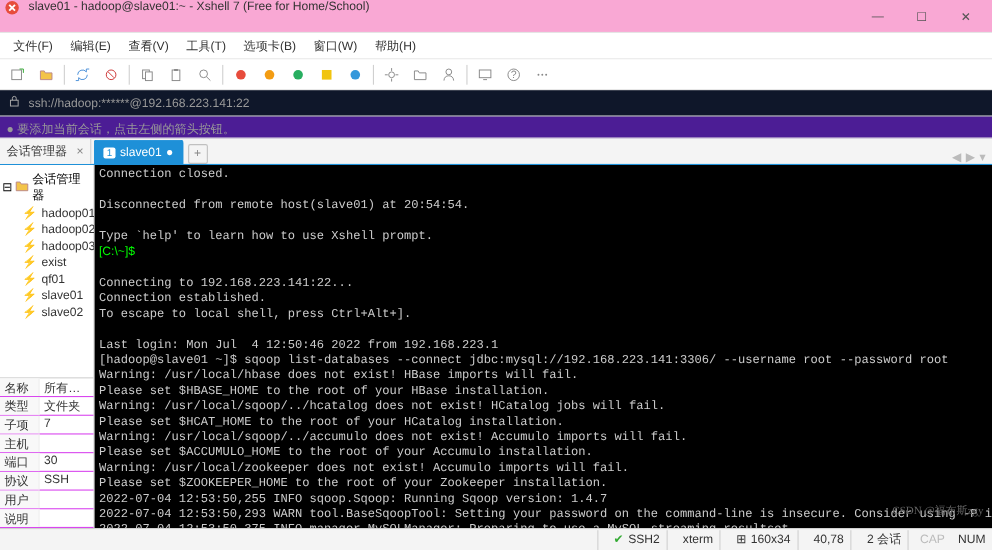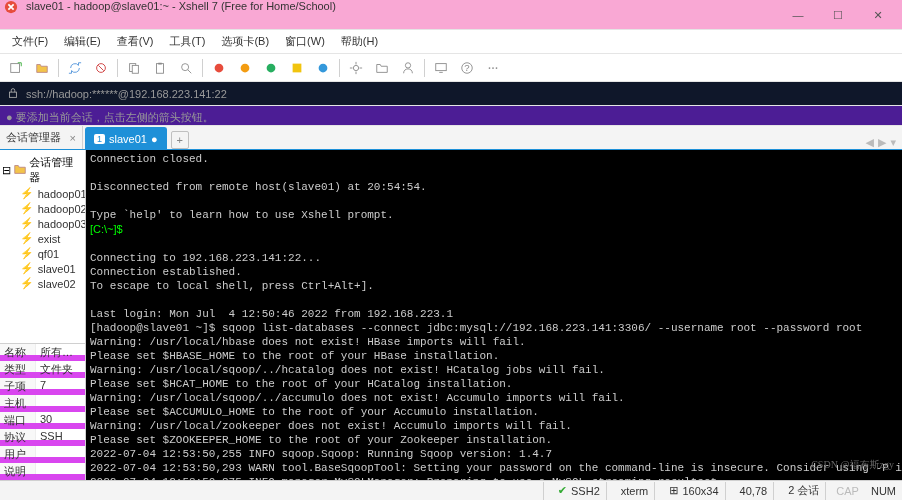--- a/index.html
+++ b/index.html
@@ -25,21 +25,21 @@
 .tab .tx{color:#fff}
 .tabadd{width:18px;height:18px;margin:2px 0 0 4px;border:1px solid #c0c0c0;background:#f4f4f4;display:flex;align-items:center;justify-content:center;color:#888;border-radius:2px}
 .navarrows{margin-left:auto;display:flex;align-items:center;gap:4px;padding:0 6px;color:#bbb}
 .main{flex:1;display:flex;min-height:0}
 .sidebar{width:86px;background:#fff;border-right:1px solid #d0d0d0;display:flex;flex-direction:column}
 .tree{flex:1;padding:4px 2px;overflow:auto}
 .tree .root{display:flex;align-items:center;gap:2px;padding:1px 0}
 .tree .item{display:flex;align-items:center;gap:4px;padding:1px 0 1px 18px;color:#333}
 .tree .red{color:#c00}
 .props{border-top:1px solid #d0d0d0}
-.props .row{display:flex;border-bottom:6px solid #d946ef;height:17px}
+.props .row{display:flex;border-bottom:1px solid #d946ef;height:17px}
 .props .k{width:36px;padding:1px 4px;border-right:1px solid #eee;color:#333;background:#f8f8f8}
 .props .v{flex:1;padding:1px 4px;color:#333}
 .term{flex:1;background:#000;color:#ccc;font-family:"Courier New",monospace;font-size:11px;line-height:14px;padding:2px 4px;white-space:pre;overflow:hidden;position:relative}
 .term .gr{color:#0f0}
 .term .wm{position:absolute;right:8px;bottom:8px;color:#666;font-family:Liberation Serif, serif;font-size:10px}
 .status{height:20px;background:#f4f4f4;border-top:1px solid #d0d0d0;display:flex;align-items:center;padding:0 4px;gap:8px;color:#333}
 .status .cell{padding:0 6px;border-right:1px solid #d0d0d0;height:18px;display:flex;align-items:center;gap:4px}
 .status .grow{flex:1;border-right:1px solid #d0d0d0;height:18px}
 svg{width:14px;height:14px}
 </style>

